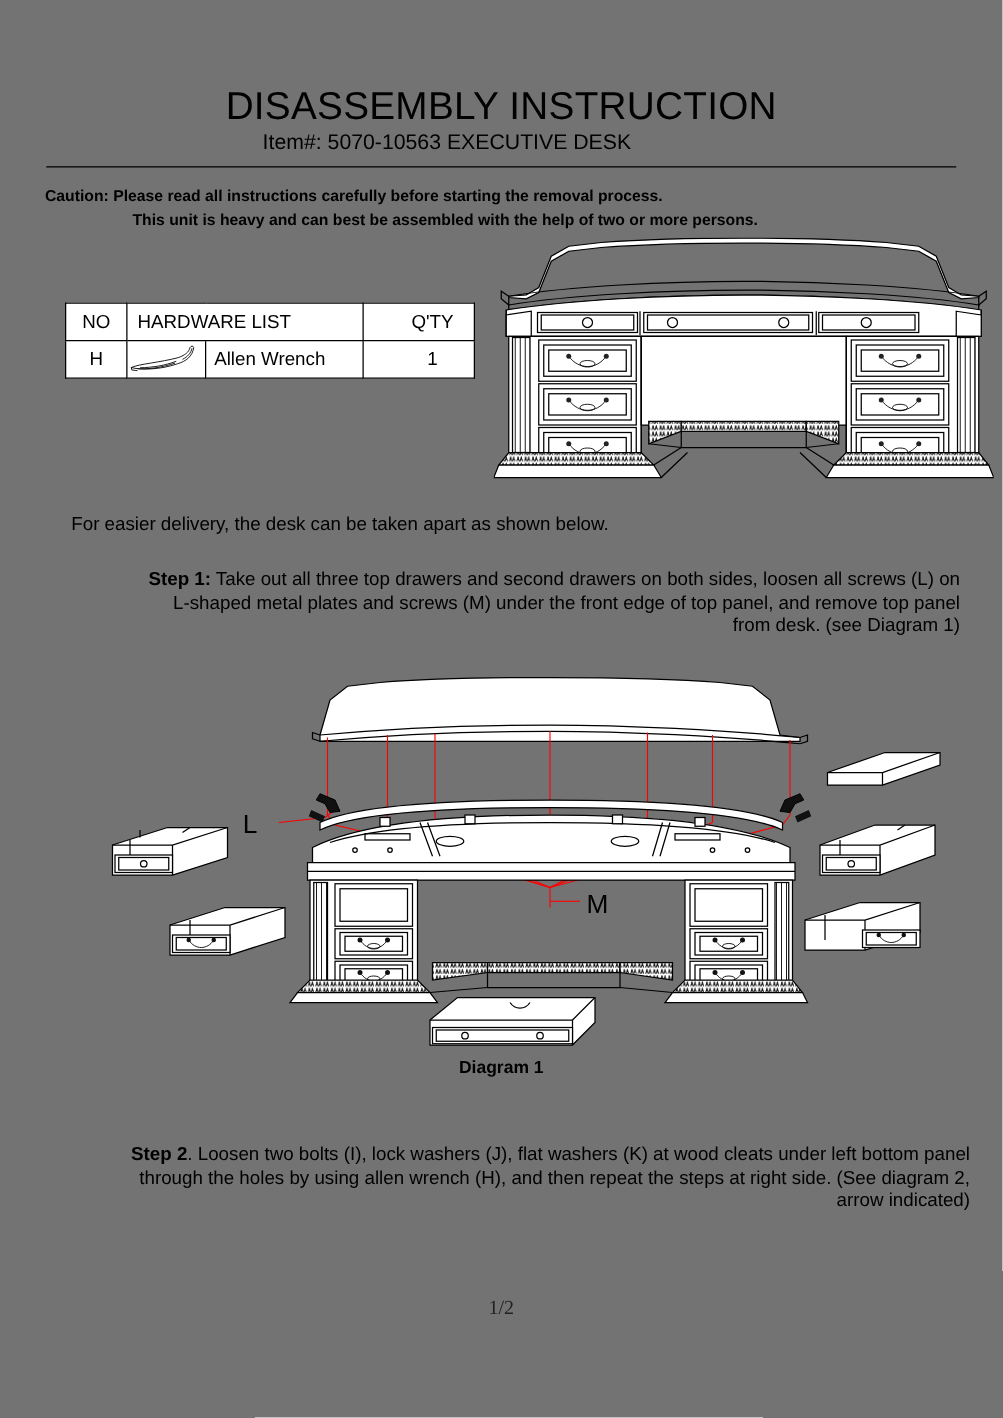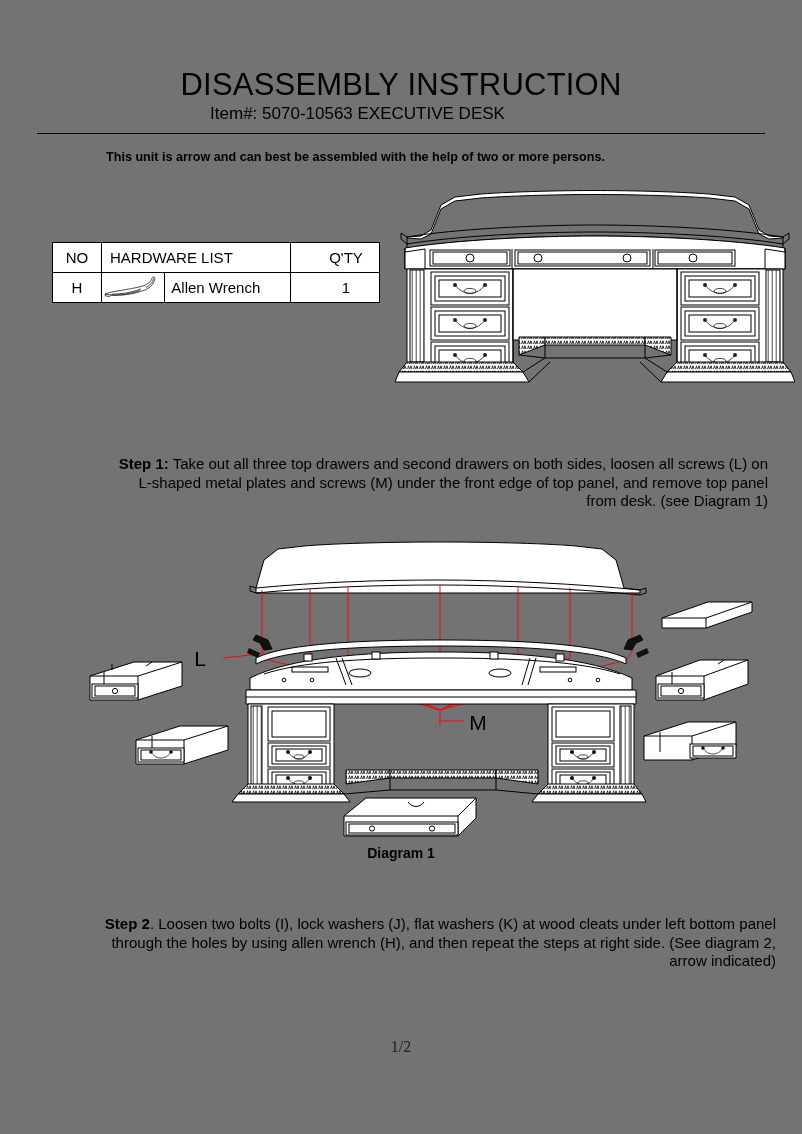--- a/index.html
+++ b/index.html
@@ -155,21 +155,22 @@
 </head>
 <body>
 
 <div id="page">
 
   <div class="main-title">DISASSEMBLY INSTRUCTION</div>
   <div class="sub-title">Item#: 5070-10563 EXECUTIVE DESK</div>
   <div class="header-rule"></div>
 
   <div class="caution">
-    <span class="line2">This unit is arrow and can best be assembled with the help of two or more persons.</span>
+    <span>Caution: Please read all instructions carefully before starting the removal process.</span>
+    <span class="line2">This unit is heavy and can best be assembled with the help of two or more persons.</span>
   </div>
 
   <table class="hw-table">
     <tbody>
         <tr>
       <td class="c-no">NO</td>
       <td class="c-name" colspan="2">HARDWARE LIST</td>
       <td class="c-qty">Q'TY</td>
     </tr>
     <tr>
@@ -318,20 +319,21 @@
 
       <path d="M12 172 L118 172 L128 182 L4 182 Z" fill="url(#carve)" stroke="#000" stroke-width="1"></path>
       <path d="M282 172 L388 172 L396 182 L272 182 Z" fill="url(#carve)" stroke="#000" stroke-width="1"></path>
       <path class="fillw" d="M4 182 L128 182 L134 192 L0 192 Z"></path>
       <path class="fillw" d="M272 182 L396 182 L400 192 L266 192 Z"></path>
       <path class="ln" d="M128 182 L150 168 M272 182 L250 168"></path>
       <path class="ln" d="M134 192 L155 172 M266 192 L245 172"></path>
     </svg>
   </div>
 
+  <div class="lead-para">For easier delivery, the desk can be taken apart as shown below.</div>
 
   <div class="step step-1">
     <b>Step 1:</b><span> Take out all three top drawers and second drawers on both sides, loosen all screws (L) on</span>
     <span class="cont">L-shaped metal plates and screws (M) under the front edge of top panel, and remove top panel from desk. (see Diagram 1)</span>
   </div>
 
   <div class="illo" id="diagram1-illo">
     <svg width="700" height="310" viewBox="0 0 700 310" aria-hidden="true">
       <defs>
         <pattern id="carve2" width="6" height="5" patternUnits="userSpaceOnUse">

